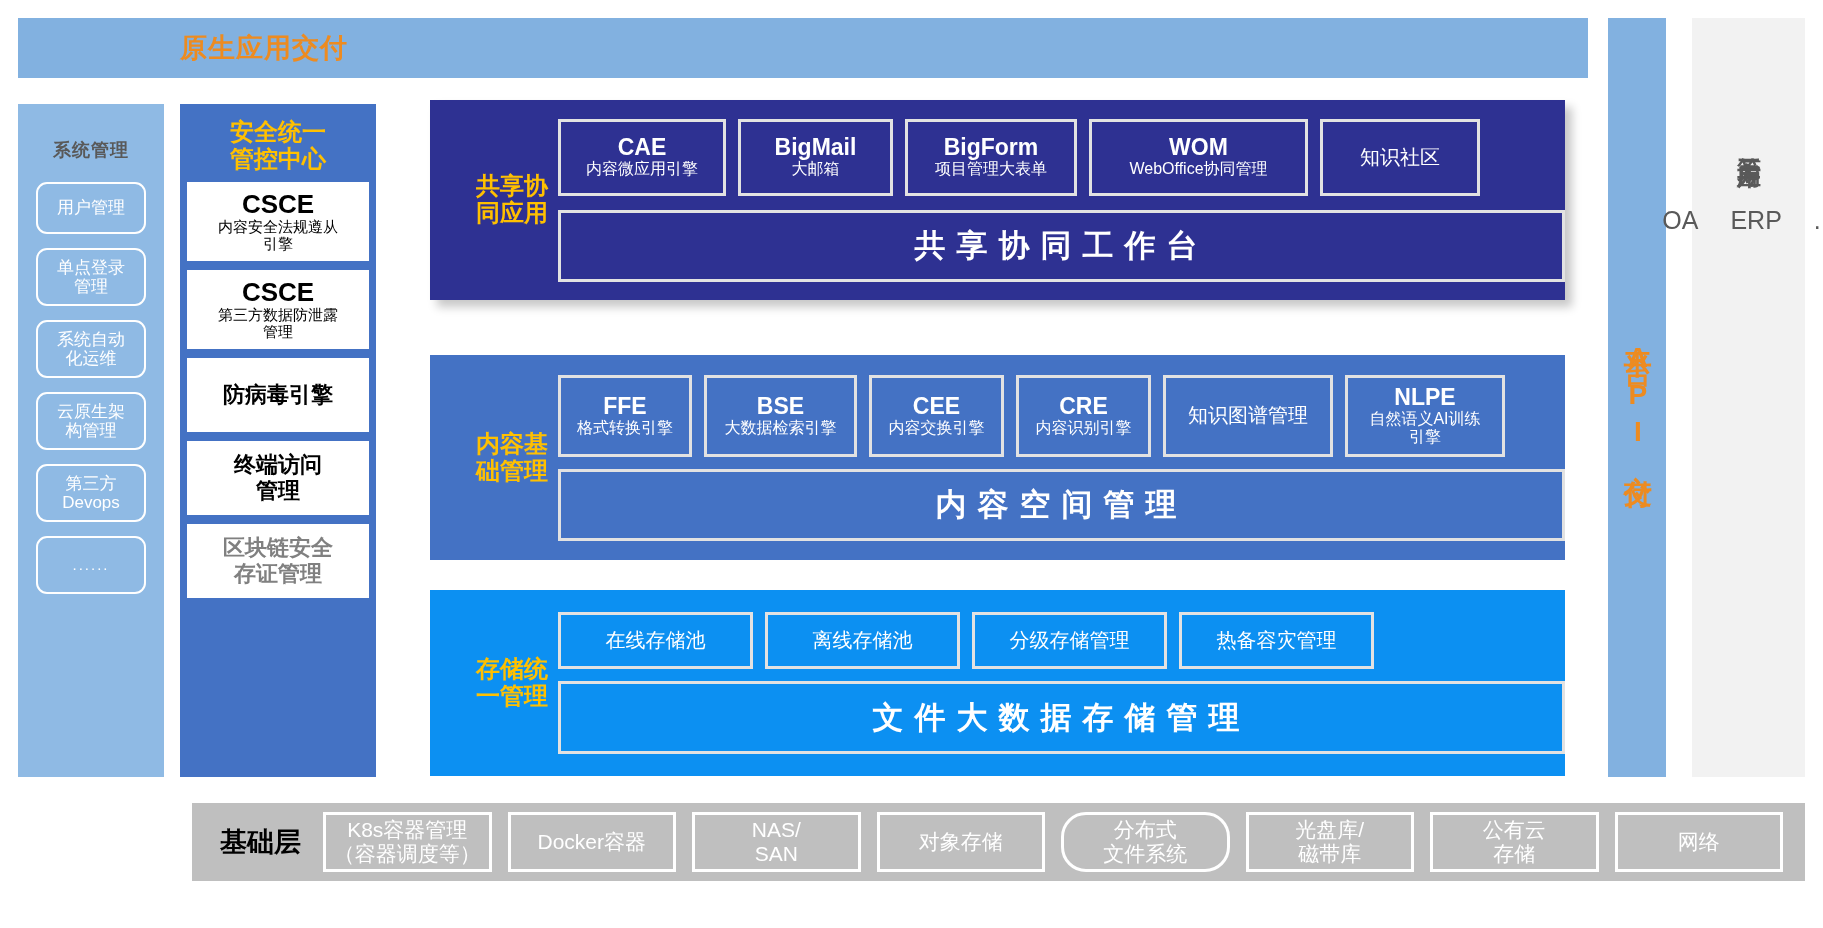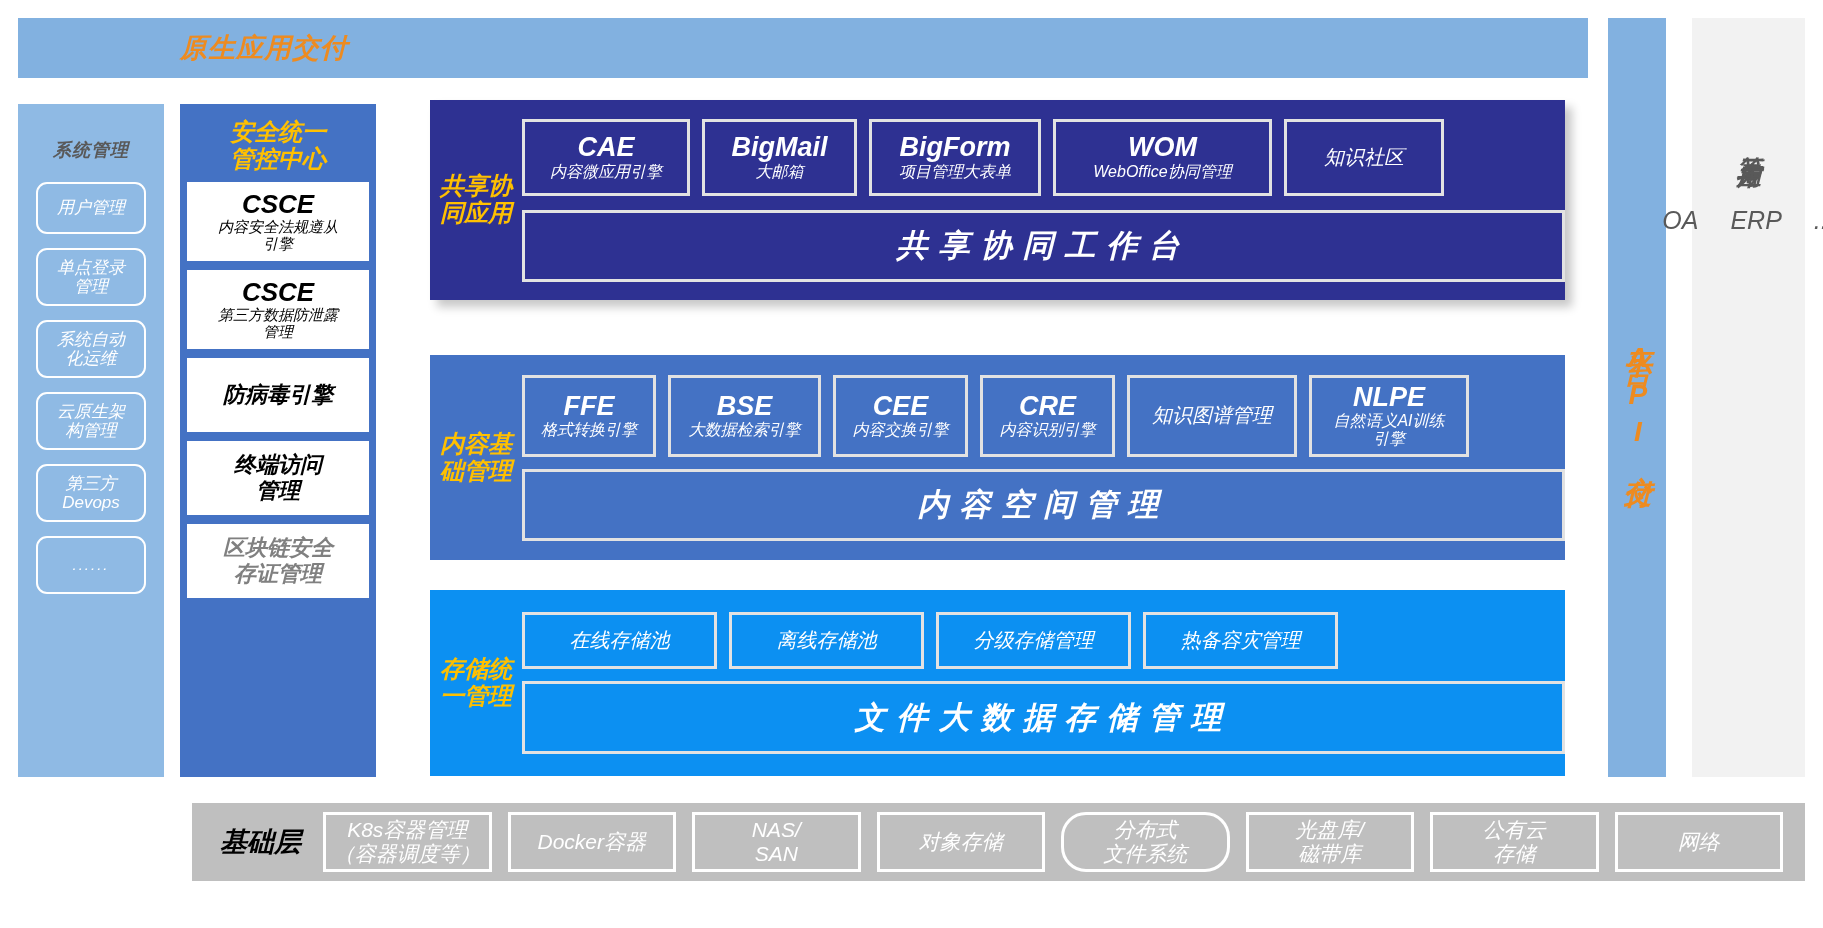--- a/index.html
+++ b/index.html
@@ -2,21 +2,21 @@
 <html><head>
 <meta charset="utf-8">
 <style>
   html,body{margin:0;padding:0;background:#ffffff;}
   body{
     width:1823px;height:928px;
     font-family:"Liberation Sans","DejaVu Sans",sans-serif;
     overflow:hidden;
     position:relative;
   }
-  .canvas{position:absolute;left:0;top:0;width:1489px;height:928px;font-style:italic;}
+  .canvas{position:absolute;left:0;top:0;width:1489px;height:928px;}
 
   
   .topbar{
     position:absolute;left:18px;top:18px;width:1570px;height:60px;
     background:#82B1E0;
     display:flex;align-items:center;
   }
   .topbar-label{
     color:#ED8B20;font-weight:bold;font-size:27px;letter-spacing:1px;
     margin-left:162px;white-space:nowrap;
@@ -74,30 +74,30 @@
   .sec-item.h5{height:74px;margin-bottom:0;}
 
   
   .row{
     position:absolute;left:430px;
     display:flex;align-items:stretch;
   }
   .row-label{
     width:92px;flex:0 0 92px;
     color:#FFC000;font-weight:bold;font-size:24px;line-height:1.12;
-    display:flex;align-items:center;justify-content:center;text-align:center;
+    display:flex;align-items:center;justify-content:center;text-align:center;padding-left:36px;
   }
   .row-body{flex:1;display:flex;flex-direction:column;justify-content:center;}
   .chips{display:flex;gap:12px;align-items:stretch;}
   .chip{
     border:3px solid #E2E2E2;color:#ffffff;box-sizing:border-box;
     display:flex;flex-direction:column;align-items:center;justify-content:center;
     text-align:center;padding:4px 6px;
   }
-  .chip .code{font-weight:bold;font-size:27px;line-height:1.05;}
+  .chip .code{font-weight:bold;font-size:23px;line-height:1.05;}
   .chip .sub{font-size:16px;line-height:1.14;margin-top:1px;}
   .chip .single{font-size:20px;line-height:1.15;}
   .wide{
     border:3px solid #E2E2E2;color:#ffffff;box-sizing:border-box;
     display:flex;align-items:center;justify-content:center;text-align:center;
     font-weight:bold;font-size:31px;letter-spacing:11px;
   }
 
   
   .row1{

